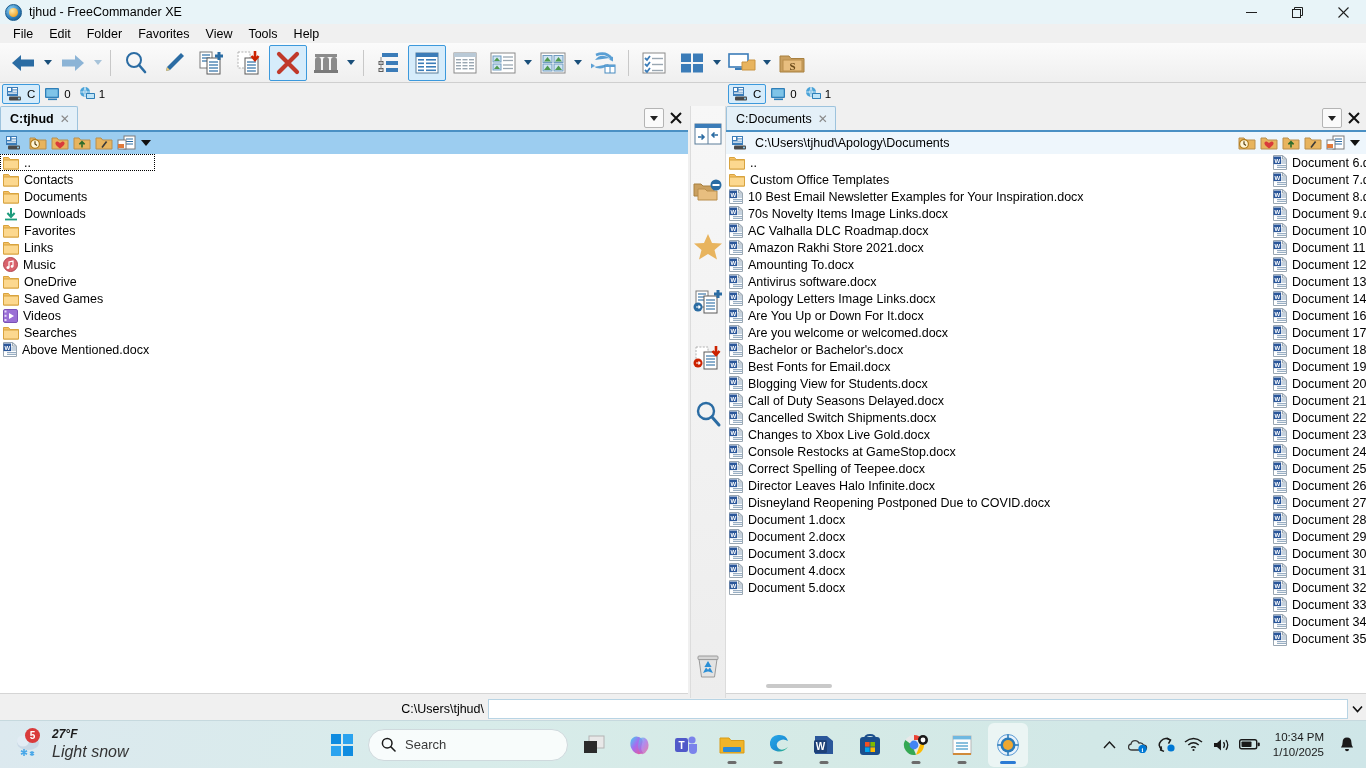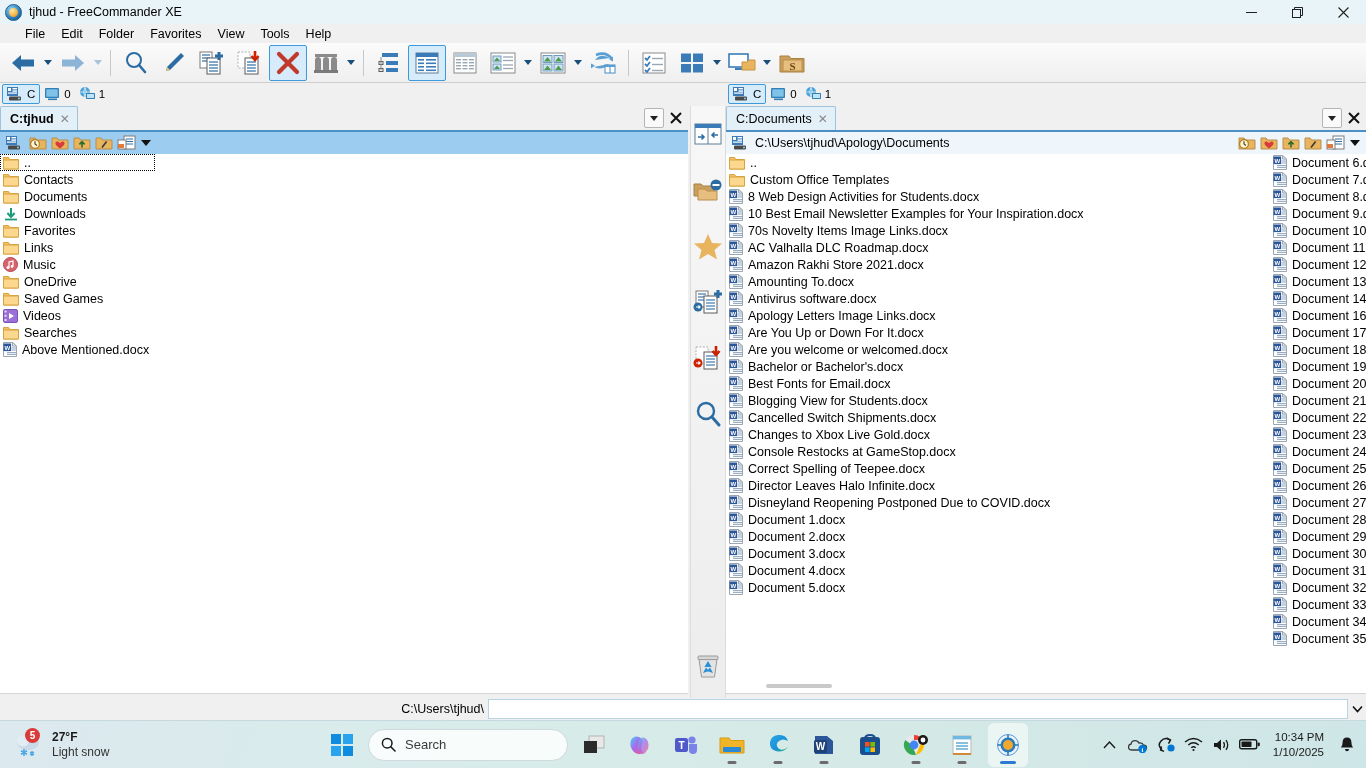--- a/index.html
+++ b/index.html
@@ -30,21 +30,21 @@
   }
   .tb-title { font-size: 12.5px; color: #000; }
   .tb-controls { margin-left: auto; display: flex; height: 24px; }
   .tb-btn {
     width: 46px; height: 24px; display: flex; align-items: center; justify-content: center;
     color: #202020; font-size: 12px;
   }
 
   
   .menubar {
-    position: absolute; left: 12px; top: 24px; width: 1100px; height: 19px;
+    position: absolute; left: 0; top: 24px; width: 1100px; height: 19px;
     background: #f0f0f0; display: flex; align-items: center; padding-left: 5px;
   }
   .menu-item {
     padding: 2px 8px; font-size: 12.5px; color: #000; cursor: default;
   }
 
   
   .toolbar {
     position: absolute; left: 0; top: 43px; width: 1366px; height: 40px;
     background: linear-gradient(#fbfbfb, #efefef);
@@ -163,23 +163,23 @@
   }
 
   
   .taskbar {
     position: absolute; left: 0; top: 720px; width: 1366px; height: 48px;
     background: linear-gradient(100deg,#dce9ef 0%, #d8ecea 35%, #d5eae6 60%, #cfe6e8 100%);
     border-top: 1px solid #c6d9de;
     display: flex; align-items: center;
   }
   .weather { display: flex; align-items: center; gap: 8px; padding-left: 14px; width: 300px; }
-  .weather-txt { line-height: 1.25; }
+  .weather-txt { line-height: 1.25; font-style: italic; }
   .weather-txt .t { font-size: 12px; font-weight: bold; color: #1a1a1a; }
-  .weather-txt .d { font-size: 12px; color: #333; }
+  .weather-txt .d { font-size: 16px; color: #333; }
   .tb-center { position: absolute; left: 322px; display: flex; align-items: center; gap: 6px; }
   .start { width: 40px; height: 40px; display: flex; align-items: center; justify-content: center; }
   .searchbox {
     width: 200px; height: 32px; background: rgba(255,255,255,.82); border: 1px solid #cfd9dd;
     border-radius: 16px; display: flex; align-items: center; gap: 9px; padding-left: 12px;
     font-size: 13px; color: #3a3a3a;
   }
   .tapp { width: 40px; height: 44px; display: flex; align-items: center; justify-content: center; position: relative; }
   .tapp.active { background: rgba(255,255,255,.55); border-radius: 6px; }
   .tapp .dot {
@@ -919,37 +919,20 @@
                 <rect x="0.5" y="1.5" width="7.6" height="7.6" fill="#2b579a"></rect>
                 <text x="4.3" y="7.8" font-family="Liberation Sans, sans-serif" font-size="6" font-weight="bold" fill="#fff" text-anchor="middle">W</text>
                 <g stroke="#7f9bb5" stroke-width="0.9">
                   <line x1="8.6" y1="6" x2="13" y2="6"></line>
                   <line x1="8.6" y1="8" x2="13" y2="8"></line>
                   <line x1="4" y1="10.6" x2="13" y2="10.6"></line>
                   <line x1="4" y1="12.4" x2="13" y2="12.4"></line>
                 </g>
               </svg>
             </span>
-            <span>8 Web Design Activities for Students.docx</span>
-          </div>
-          <div class="frow">
-            <span style="display:flex;align-items:center">
-              <svg width="14" height="15" viewBox="0 0 14 15">
-                <path d="M0.5 0.5 h9 l4 3.6 V14.5 H0.5 Z" fill="#fff" stroke="#9aa7b2"></path>
-                <path d="M9.5 0.5 L13.5 4.1 H9.5 Z" fill="#dfe7ed" stroke="#9aa7b2"></path>
-                <rect x="0.5" y="1.5" width="7.6" height="7.6" fill="#2b579a"></rect>
-                <text x="4.3" y="7.8" font-family="Liberation Sans, sans-serif" font-size="6" font-weight="bold" fill="#fff" text-anchor="middle">W</text>
-                <g stroke="#7f9bb5" stroke-width="0.9">
-                  <line x1="8.6" y1="6" x2="13" y2="6"></line>
-                  <line x1="8.6" y1="8" x2="13" y2="8"></line>
-                  <line x1="4" y1="10.6" x2="13" y2="10.6"></line>
-                  <line x1="4" y1="12.4" x2="13" y2="12.4"></line>
-                </g>
-              </svg>
-            </span>
             <span>10 Best Email Newsletter Examples for Your Inspiration.docx</span>
           </div>
           <div class="frow">
             <span style="display:flex;align-items:center">
               <svg width="14" height="15" viewBox="0 0 14 15">
                 <path d="M0.5 0.5 h9 l4 3.6 V14.5 H0.5 Z" fill="#fff" stroke="#9aa7b2"></path>
                 <path d="M9.5 0.5 L13.5 4.1 H9.5 Z" fill="#dfe7ed" stroke="#9aa7b2"></path>
                 <rect x="0.5" y="1.5" width="7.6" height="7.6" fill="#2b579a"></rect>
                 <text x="4.3" y="7.8" font-family="Liberation Sans, sans-serif" font-size="6" font-weight="bold" fill="#fff" text-anchor="middle">W</text>
                 <g stroke="#7f9bb5" stroke-width="0.9">
@@ -1124,20 +1107,37 @@
                 <text x="4.3" y="7.8" font-family="Liberation Sans, sans-serif" font-size="6" font-weight="bold" fill="#fff" text-anchor="middle">W</text>
                 <g stroke="#7f9bb5" stroke-width="0.9">
                   <line x1="8.6" y1="6" x2="13" y2="6"></line>
                   <line x1="8.6" y1="8" x2="13" y2="8"></line>
                   <line x1="4" y1="10.6" x2="13" y2="10.6"></line>
                   <line x1="4" y1="12.4" x2="13" y2="12.4"></line>
                 </g>
               </svg>
             </span>
             <span>Blogging View for Students.docx</span>
+          </div>
+          <div class="frow">
+            <span style="display:flex;align-items:center">
+              <svg width="14" height="15" viewBox="0 0 14 15">
+                <path d="M0.5 0.5 h9 l4 3.6 V14.5 H0.5 Z" fill="#fff" stroke="#9aa7b2"></path>
+                <path d="M9.5 0.5 L13.5 4.1 H9.5 Z" fill="#dfe7ed" stroke="#9aa7b2"></path>
+                <rect x="0.5" y="1.5" width="7.6" height="7.6" fill="#2b579a"></rect>
+                <text x="4.3" y="7.8" font-family="Liberation Sans, sans-serif" font-size="6" font-weight="bold" fill="#fff" text-anchor="middle">W</text>
+                <g stroke="#7f9bb5" stroke-width="0.9">
+                  <line x1="8.6" y1="6" x2="13" y2="6"></line>
+                  <line x1="8.6" y1="8" x2="13" y2="8"></line>
+                  <line x1="4" y1="10.6" x2="13" y2="10.6"></line>
+                  <line x1="4" y1="12.4" x2="13" y2="12.4"></line>
+                </g>
+              </svg>
+            </span>
+            <span>Call of Duty Seasons Delayed.docx</span>
           </div>
           <div class="frow">
             <span style="display:flex;align-items:center">
               <svg width="14" height="15" viewBox="0 0 14 15">
                 <path d="M0.5 0.5 h9 l4 3.6 V14.5 H0.5 Z" fill="#fff" stroke="#9aa7b2"></path>
                 <path d="M9.5 0.5 L13.5 4.1 H9.5 Z" fill="#dfe7ed" stroke="#9aa7b2"></path>
                 <rect x="0.5" y="1.5" width="7.6" height="7.6" fill="#2b579a"></rect>
                 <text x="4.3" y="7.8" font-family="Liberation Sans, sans-serif" font-size="6" font-weight="bold" fill="#fff" text-anchor="middle">W</text>
                 <g stroke="#7f9bb5" stroke-width="0.9">
                   <line x1="8.6" y1="6" x2="13" y2="6"></line>

